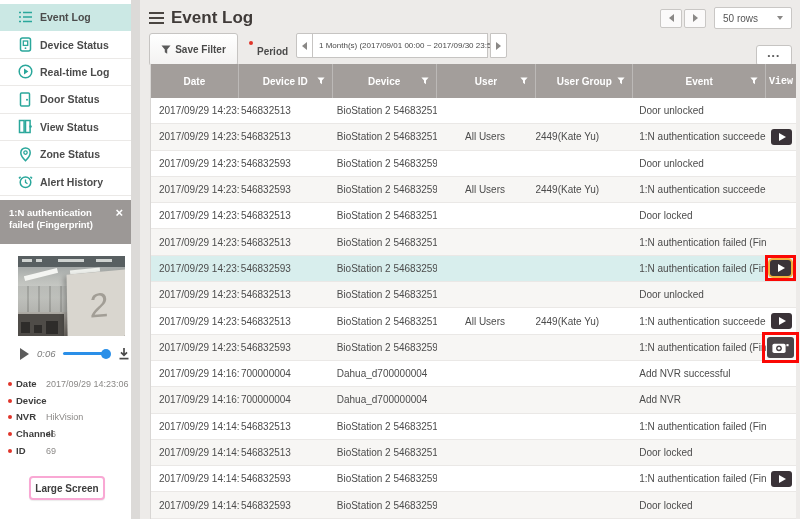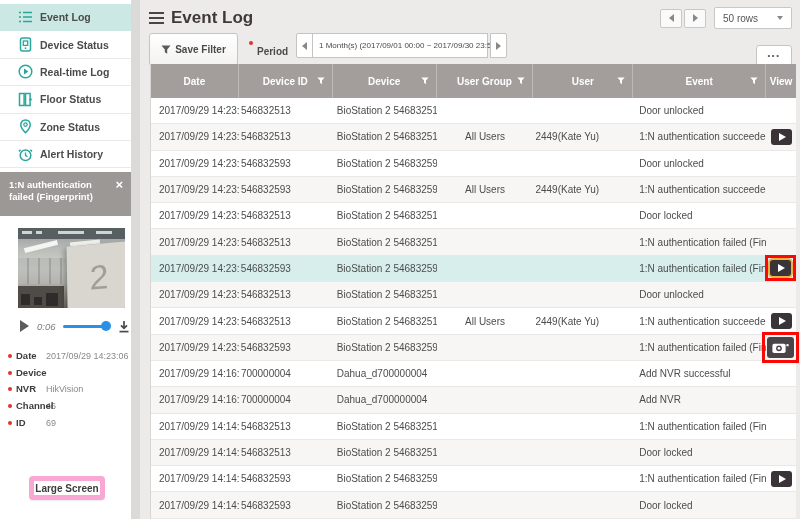--- a/index.html
+++ b/index.html
@@ -43,21 +43,21 @@
   .knob { position:absolute; right:-2px; top:-3.5px; width:10px; height:10px; border-radius:50%; background:#2a8fe8; }
   .dl { margin-left:9px; cursor:pointer; display:inline-flex; }
 
   .details { margin:16px 0 0 8px; }
   .detail-row { position:relative; padding-left:38px; margin-bottom:4px; min-height:12px; }
   .bullet { position:absolute; left:0; top:4px; width:4px; height:4px; border-radius:50%; background:#e0342a; }
   .dlabel { position:absolute; left:8px; top:0; font-size:9.5px; font-weight:bold; color:#3d3d3d; }
   .dvalue { display:block; font-size:9px; color:#8b8987; line-height:1.45; width:84px; }
 
   .large-screen { position:absolute; left:29px; top:476px; width:76px; height:24px; background:#fff;
-    border:5px solid #f9a8d4; border-radius:4px; font-size:10px; font-weight:bold; color:#3c3c3c;
+    border:2px solid #f9a8d4; border-radius:4px; font-size:10px; font-weight:bold; color:#3c3c3c;
     font-family:"Liberation Sans",sans-serif; cursor:pointer; box-shadow:0 1px 1px rgba(0,0,0,.08); }
 
   
   .main { position:absolute; left:140px; top:0; width:660px; height:519px; background:#edebe9; }
   .main-header { position:absolute; left:9px; top:6px; right:8px; height:24px; display:flex; align-items:center; }
   .title-icon { display:inline-flex; flex-direction:column; gap:3px; margin-right:7px; }
   .title-icon i { width:15px; height:2px; background:#4a4541; display:block; }
   .page-title { font-size:17px; font-weight:bold; color:#3f3a38; }
   .pager { position:absolute; right:0; top:1px; display:flex; align-items:center; }
   .pg-btn { width:22px; height:19px; background:#fbfafa; border:1px solid #c9c7c5; border-radius:2px;
@@ -84,21 +84,21 @@
   .step-next { left:341px; border-radius:0 2px 2px 0; }
   .more-btn { position:absolute; right:0; top:12px; width:36px; height:21px; background:#fff; border:1px solid #c6c4c2;
     border-radius:3px; font-size:8px; letter-spacing:1.5px; color:#5a5a5a; cursor:pointer;
     font-family:"Liberation Sans",sans-serif; line-height:1; }
 
   
   .table { position:absolute; left:10px; top:64px; width:646px; height:455px; background:#fff; border-left:1px solid #d8d6d4; }
   .thead { display:flex; height:34px; background:#a39e9b; }
   .th { position:relative; display:flex; align-items:center; justify-content:center;
     border-right:1px solid rgba(255,255,255,.28); height:100%; }
-  .th:last-child { border-right:none; }
+  .th:last-child { border-right:none;font-family:Liberation Mono, monospace; }
   .th span { font-size:10px; font-weight:bold; color:#fff; }
   .th .funnel { position:absolute; right:7px; top:13px; }
   .c-date{width:88px} .c-device_id{width:94px} .c-device{width:104px} .c-user_group{width:97px}
   .c-user{width:100px} .c-event{width:133px} .c-view{width:30px}
 
   .trow { display:flex; height:26.3px; border-bottom:1px solid #eae8e6; background:#fff; }
   .trow.even { background:#f7f6f4; }
   .trow.hl { background:#d8eeed; }
   .td { font-size:10px; color:#4c4c4c; display:flex; align-items:center; overflow:hidden; white-space:nowrap; }
   .td.c-date{padding-left:8px} .td.c-device_id{padding-left:2px} .td.c-device{padding-left:4px}
@@ -145,27 +145,36 @@
         <span class="nav-icon">
           <svg width="15" height="15" viewBox="0 0 15 15">
               <circle cx="7.5" cy="7.5" r="6.3" fill="none" stroke="#2aa79b" stroke-width="1.5"></circle>
               <path d="M6 4.6 L10.4 7.5 L6 10.4 Z" fill="#2aa79b"></path>
             </svg>
         </span>
         <span class="nav-label">Real-time Log</span>
       </div>
       <div class="nav-item">
         <span class="nav-icon">
+          <svg width="12" height="15" viewBox="0 0 12 15">
+              <rect x="1.5" y="1" width="9" height="13" rx="1" fill="none" stroke="#2aa79b" stroke-width="1.5"></rect>
+              <circle cx="8" cy="7.8" r="1" fill="#2aa79b"></circle>
+            </svg>
+        </span>
+        <span class="nav-label">Door Status</span>
+      </div>
+      <div class="nav-item">
+        <span class="nav-icon">
           <svg width="14" height="15" viewBox="0 0 14 15">
               <rect x="1.5" y="1.5" width="4.6" height="12" fill="none" stroke="#2aa79b" stroke-width="1.5"></rect>
               <rect x="7.5" y="1.5" width="4.6" height="12" fill="none" stroke="#2aa79b" stroke-width="1.5"></rect>
               <circle cx="12.6" cy="7.5" r="1.2" fill="#2aa79b"></circle>
             </svg>
         </span>
-        <span class="nav-label">Floor Status</span>
+        <span class="nav-label">View Status</span>
       </div>
       <div class="nav-item">
         <span class="nav-icon">
           <svg width="13" height="15" viewBox="0 0 13 15">
               <path d="M6.5 1 C3.6 1 1.8 3.1 1.8 5.7 c0 3.4 4.7 8 4.7 8 s4.7-4.6 4.7-8 C11.2 3.1 9.4 1 6.5 1 Z" fill="none" stroke="#2aa79b" stroke-width="1.5"></path>
               <circle cx="6.5" cy="5.6" r="1.7" fill="none" stroke="#2aa79b" stroke-width="1.3"></circle>
             </svg>
         </span>
         <span class="nav-label">Zone Status</span>
       </div>
@@ -305,28 +314,28 @@
             <svg class="funnel" width="8" height="8" viewBox="0 0 10 10">
               <path d="M0.5 0.5h9L6.2 4.4v4.6L3.8 7.2V4.4Z" fill="#fff"></path>
             </svg>
           </div>
         <div class="th c-device">
             <span>Device</span>
             <svg class="funnel" width="8" height="8" viewBox="0 0 10 10">
               <path d="M0.5 0.5h9L6.2 4.4v4.6L3.8 7.2V4.4Z" fill="#fff"></path>
             </svg>
           </div>
+        <div class="th c-user">
+            <span>User</span>
+            <svg class="funnel" width="8" height="8" viewBox="0 0 10 10">
+              <path d="M0.5 0.5h9L6.2 4.4v4.6L3.8 7.2V4.4Z" fill="#fff"></path>
+            </svg>
+          </div>
         <div class="th c-user_group">
             <span>User Group</span>
-            <svg class="funnel" width="8" height="8" viewBox="0 0 10 10">
-              <path d="M0.5 0.5h9L6.2 4.4v4.6L3.8 7.2V4.4Z" fill="#fff"></path>
-            </svg>
-          </div>
-        <div class="th c-user">
-            <span>User</span>
             <svg class="funnel" width="8" height="8" viewBox="0 0 10 10">
               <path d="M0.5 0.5h9L6.2 4.4v4.6L3.8 7.2V4.4Z" fill="#fff"></path>
             </svg>
           </div>
         <div class="th c-event">
             <span>Event</span>
             <svg class="funnel" width="8" height="8" viewBox="0 0 10 10">
               <path d="M0.5 0.5h9L6.2 4.4v4.6L3.8 7.2V4.4Z" fill="#fff"></path>
             </svg>
           </div>

